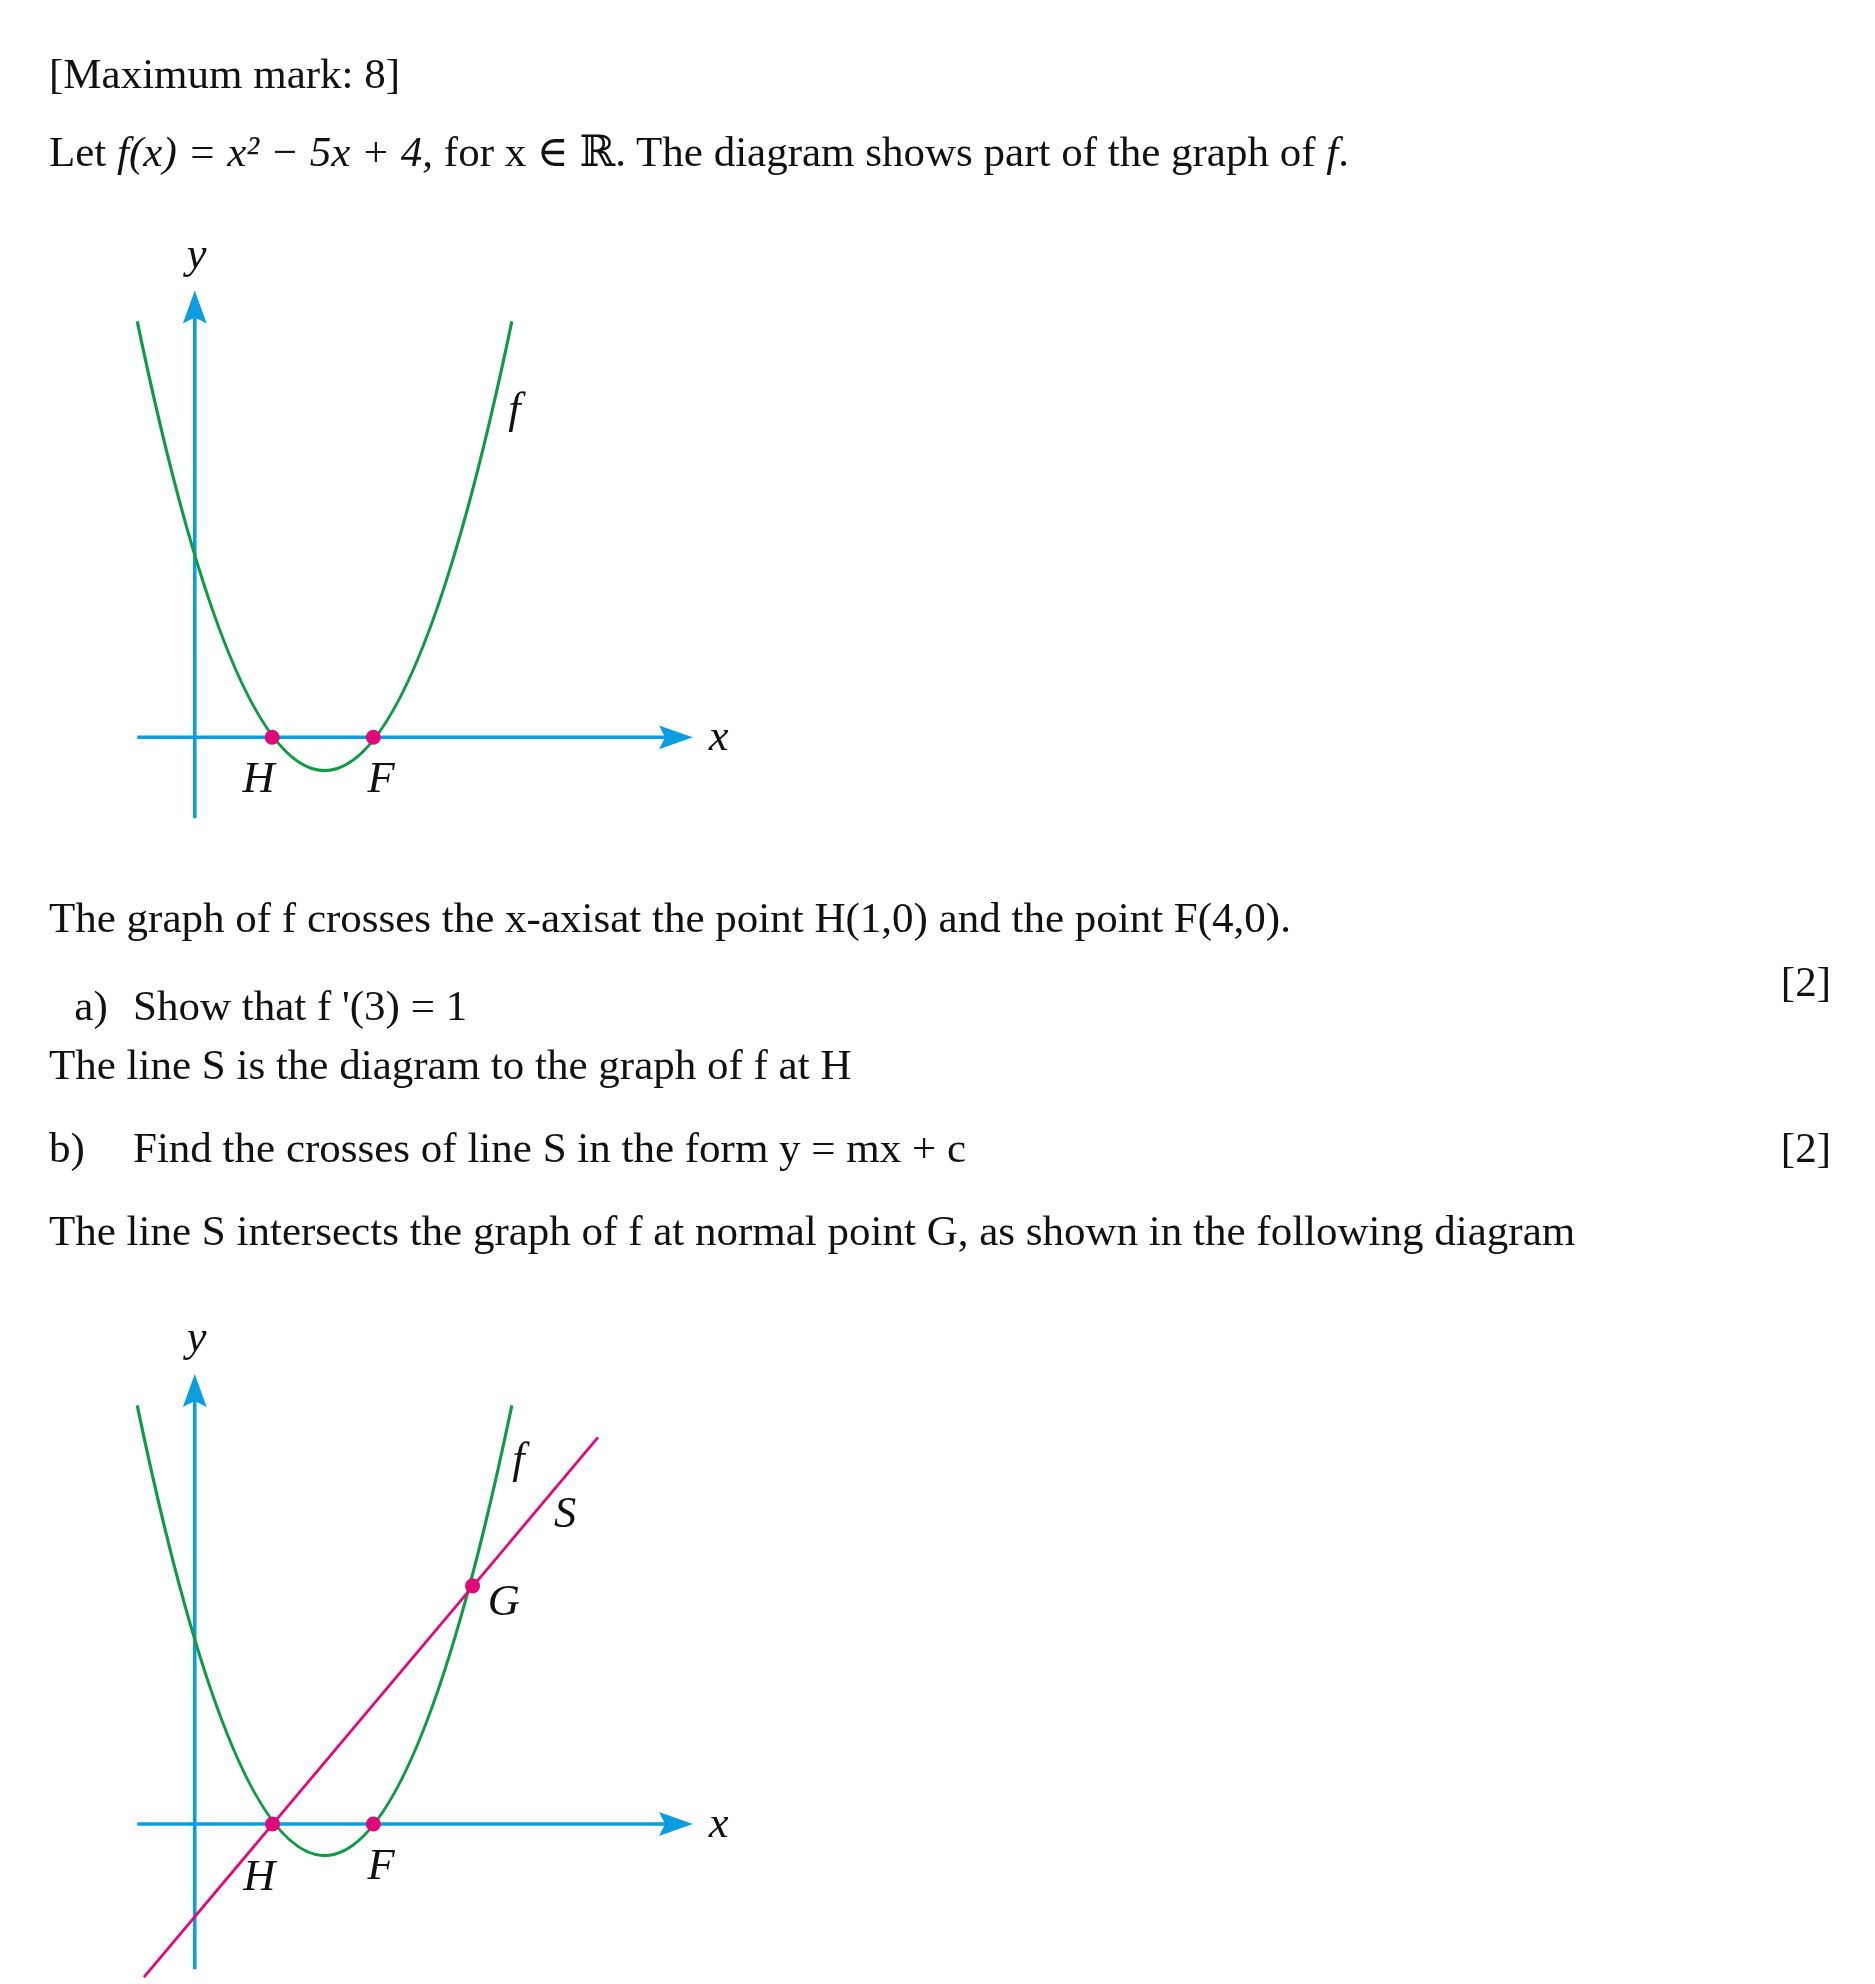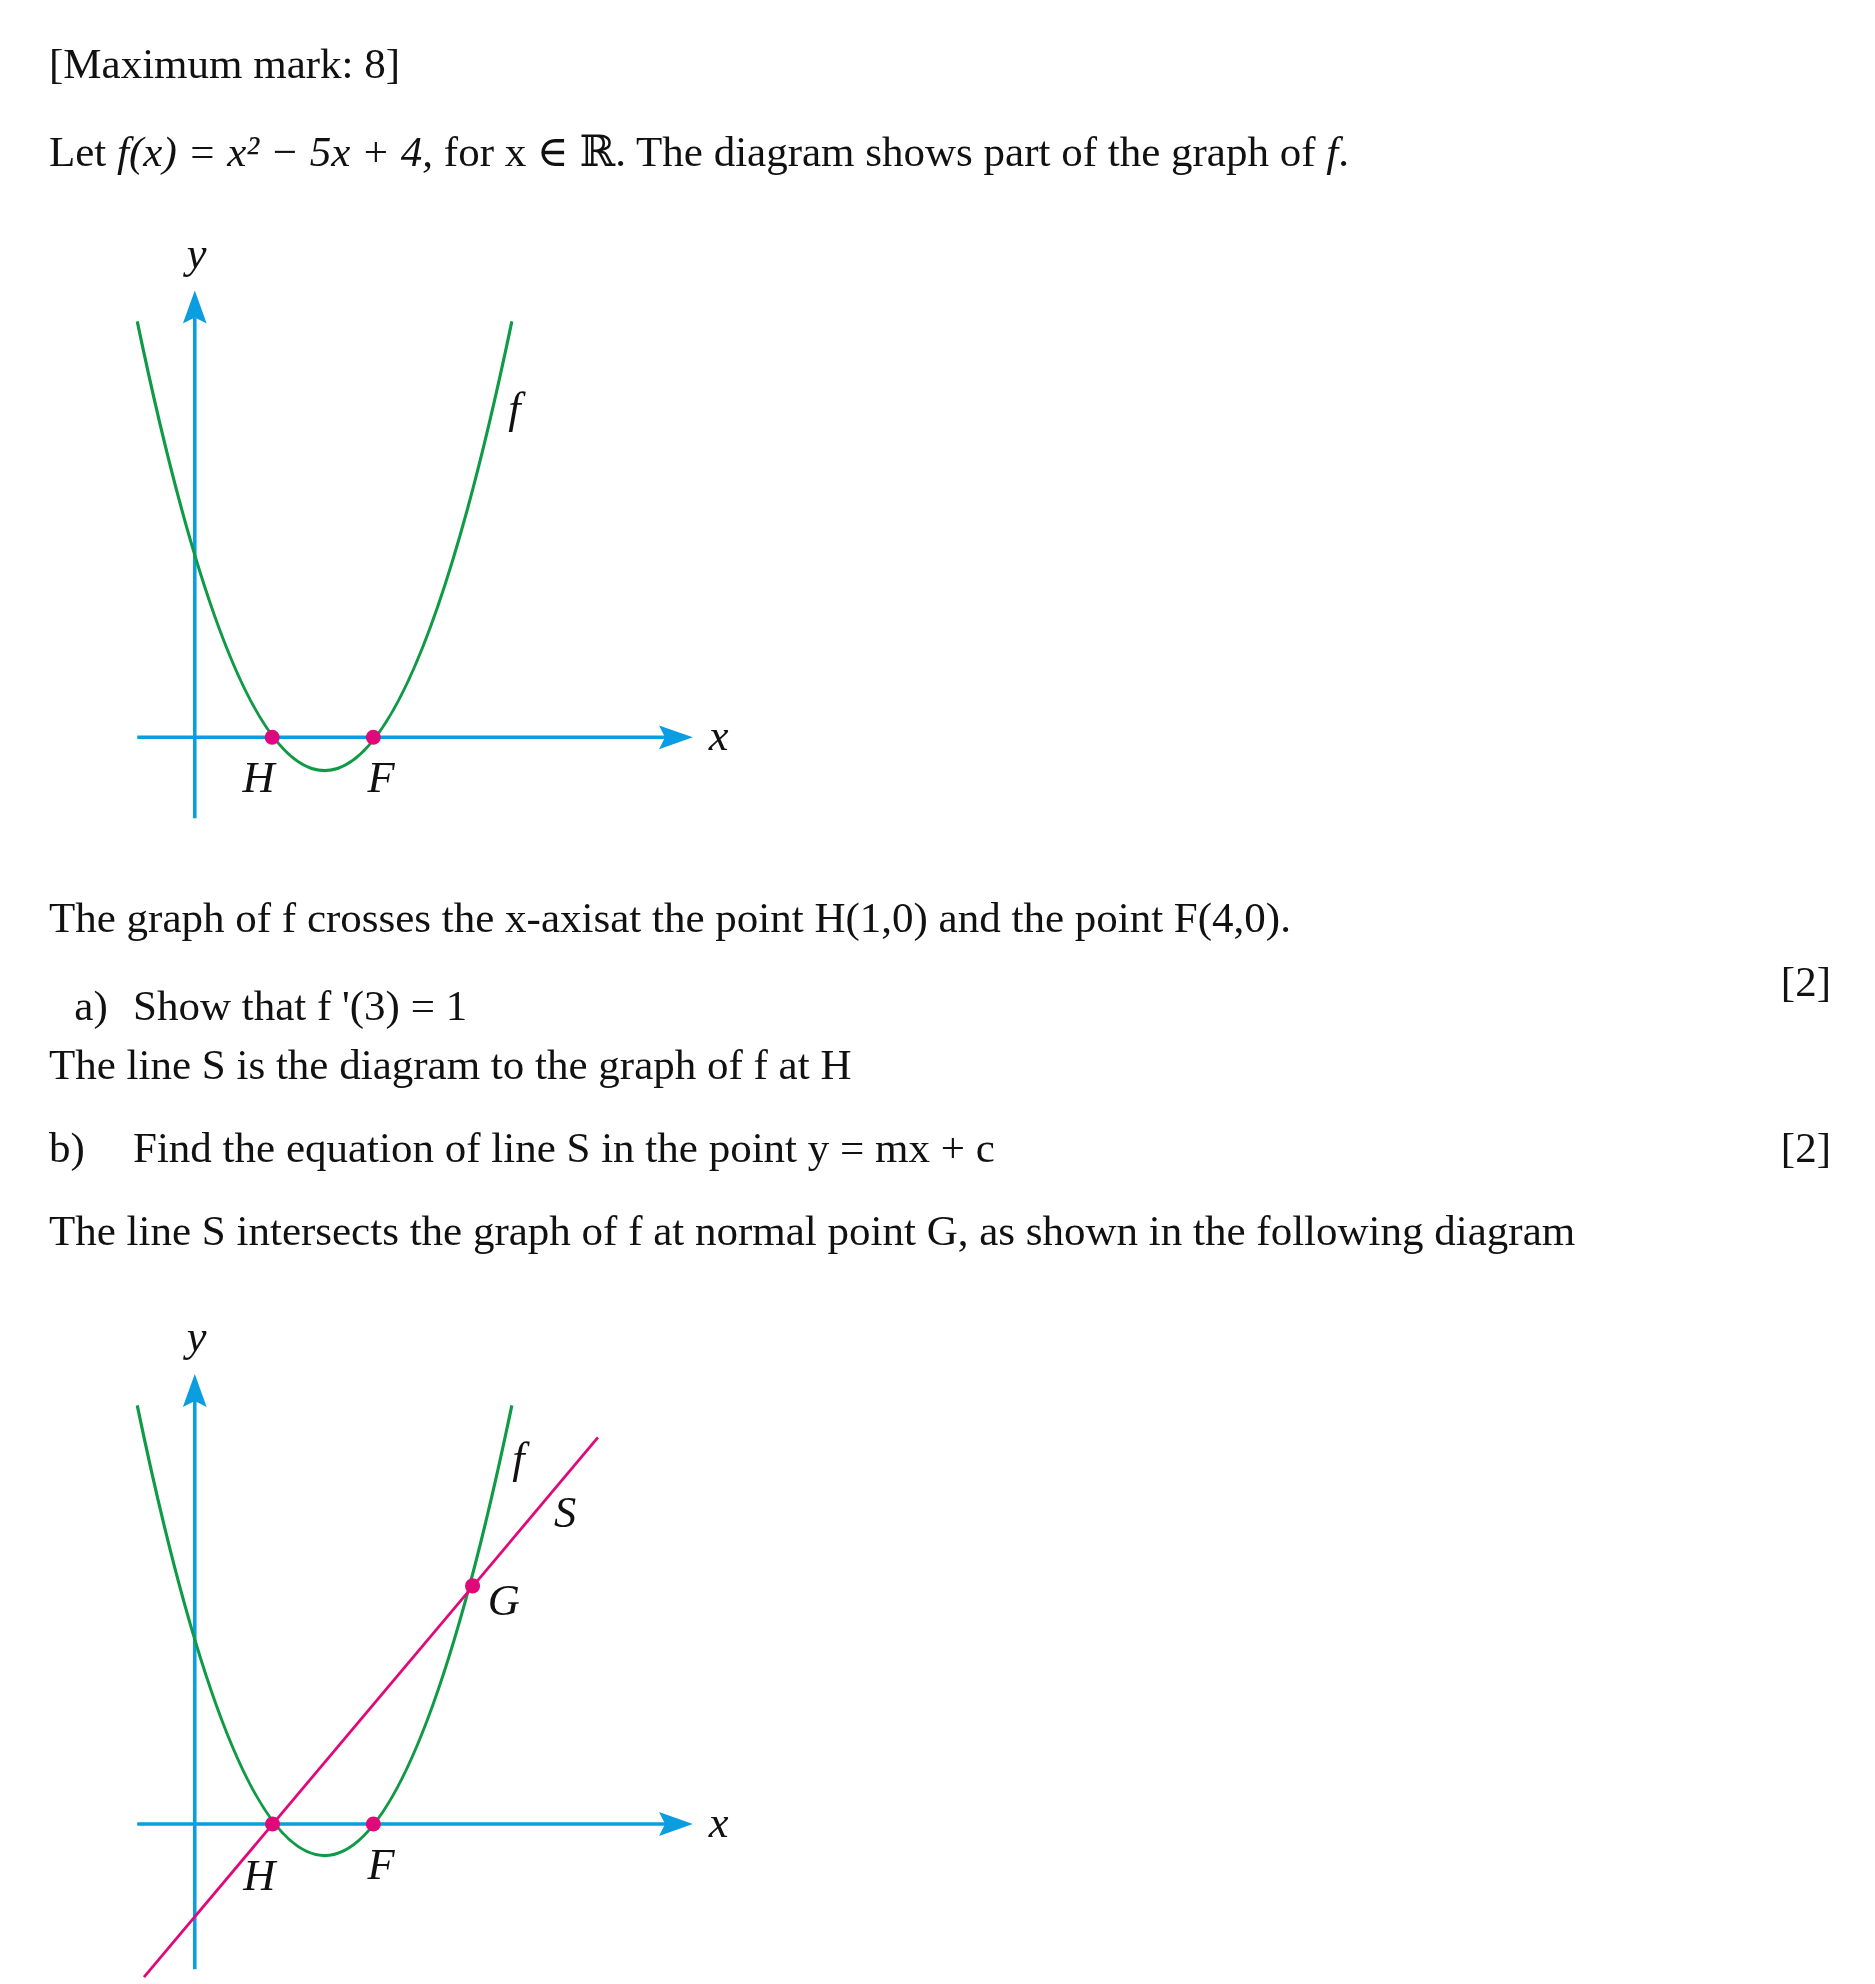--- a/index.html
+++ b/index.html
@@ -8,21 +8,21 @@
   .line { position:absolute; left:49px; font-size:43px; line-height:52px; white-space:nowrap; }
   .marks { position:absolute; right:44px; font-size:43px; line-height:52px; }
   .label { display:inline-block; width:84px; }
   .math { font-family:"Liberation Serif", "DejaVu Serif", serif; font-style:italic; }
   svg.graph { position:absolute; left:0; }
   .glyph { font-family:"Liberation Serif", "DejaVu Serif", serif; font-style:italic; font-size:112px; fill:#111; }
 </style>
 </head>
 <body>
 
-<div class="line" style="top:38px;">[Maximum mark: 8]</div>
+<div class="line" style="top:48px;">[Maximum mark: 8]</div>
 
 <div class="line" style="top:126px;text-align:center;">
   <span>Let </span><span class="math">f(x) = x² − 5x + 4,</span><span> for x ∈ ℝ. The diagram shows part of the graph of </span><span class="math">f</span><span>.</span>
 </div>
 
 <svg class="graph" style="top:0;" width="834" height="873" viewBox="0 0 2100 2200">
   <defs>
     <marker id="arrowBlue1" markerWidth="10" markerHeight="10" refX="2" refY="5" orient="auto" markerUnits="userSpaceOnUse" viewBox="0 0 10 10">
       <path d="M0,0 L10,5 L0,10 L2.5,5 z" fill="#0a9de0"></path>
     </marker>
@@ -53,21 +53,21 @@
 <div class="line" style="top:873px;margin-top:19px;">The graph of f crosses the x-axisat the point H(1,0) and the point F(4,0).</div>
 
 <div class="line" style="top:980px;text-align:center;">
   <span class="label">a)</span><span>Show that f '(3) = 1</span>
 </div>
 <div class="marks" style="top:956px;">[2]</div>
 
 <div class="line" style="top:1039px;">The line S is the diagram to the graph of f at H</div>
 
 <div class="line" style="top:1122px;">
-  <span class="label">b)</span><span>Find the equation of line S in the point y = mx + c</span>
+  <span class="label">b)</span><span>Find the crosses of line S in the form y = mx + c</span>
 </div>
 <div class="marks" style="top:1122px;">[2]</div>
 
 <div class="line" style="top:1205px;">The line S intersects the graph of f at normal point G, as shown in the following diagram</div>
 
 <svg class="graph" style="top:1270px;" width="834" height="754" viewBox="0 3200 2100 1900">
 
   <g>
     <line x1="490" y1="4962" x2="490" y2="3530" stroke="#0a9de0" stroke-width="9"></line>
     <path d="M490,3462 L520,3545 L490,3530 L460,3545 z" fill="#0a9de0"></path>

